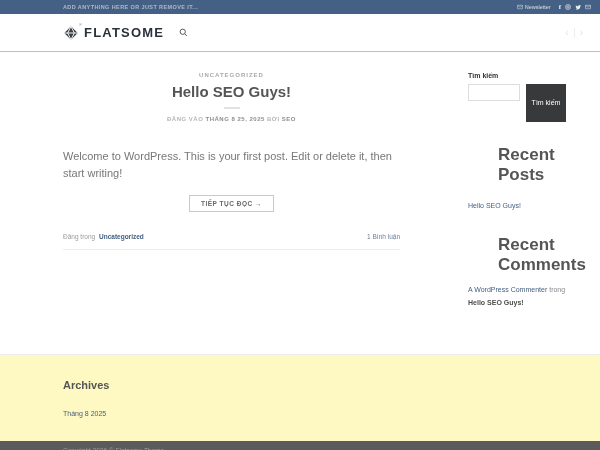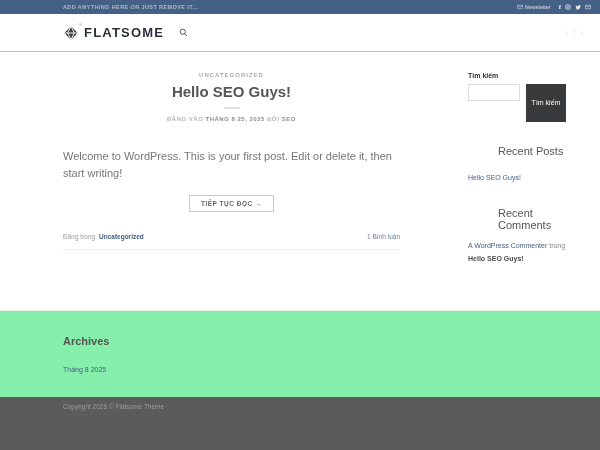--- a/index.html
+++ b/index.html
@@ -107,29 +107,29 @@
     width: 52px; height: 17px;
     border: 1px solid #ddd; background: #fff; outline: none;
     font-size: 7px; padding: 0 3px;
   }
   .search-btn {
     width: 40px; height: 38px;
     background: #37393b; color: #fff; border: none; cursor: pointer;
     font-size: 7px; line-height: 1.4; text-align: center;
     font-family: "Liberation Sans", sans-serif;
   }
-  .widget-title { font-size: 11px; font-weight: normal; color: #555; margin: 23px 0 9px; padding-left: 30px; }
+  .widget-title { font-size: 17px; font-weight: bold; color: #555; margin: 23px 0 9px; padding-left: 30px; }
   .sidebar-link { font-size: 7px; color: #446084; display: inline-block; }
   .recent-comment { font-size: 7px; color: #8a8a8a; line-height: 1.85; }
   .recent-comment .author-link { color: #446084; }
   .recent-comment .post-link { color: #4d4d4d; font-weight: bold; }
 
   
   .footer-widgets {
-    background: #86efac;
+    background: #fef9c3;
     border-top: 1px solid #ececec;
     padding: 24px 0 21px;
   }
   .footer-row { display: flex; }
   .footer-col-1 { width: 132px; }
   .footer-title { font-size: 11px; font-weight: bold; color: #555; margin-bottom: 11px; }
   .footer-link { font-size: 7px; color: #446084; }
 
   .absolute-footer { background: #5b5b5b; flex: 1; padding-top: 6px; }
   .copyright { font-size: 6.5px; color: #9d9d9d; }

